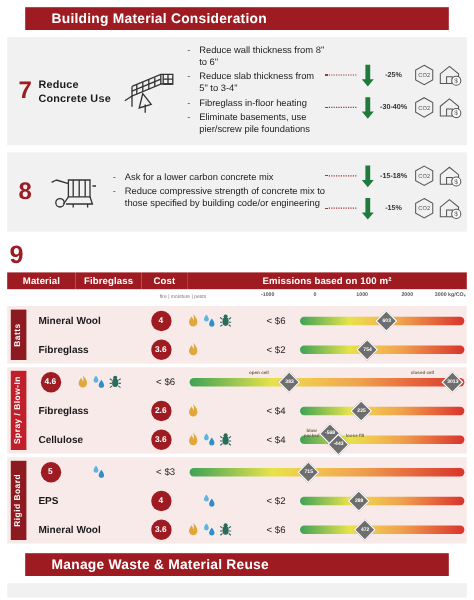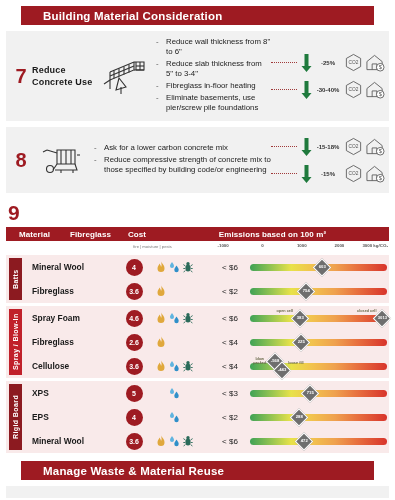--- a/index.html
+++ b/index.html
@@ -383,21 +383,20 @@
       </div>
 
     </div>
   </div>
 
   <div class="group group-spray">
     <div class="cat-tab" style="background:#c0202a">Spray / Blow-In</div>
     <div class="rows">
 
       <div class="row">
-        <div class="c-mat">Spray Foam</div>
         <div class="c-rv">
             <div class="rv-circle">4.6</div>
           </div>
         <div class="c-res">
           <svg width="10" height="12" viewBox="0 0 10 12">
               <path d="M5 0.5 C6.5 3 8.5 4 8.5 7.5 A3.5 3.5 0 0 1 1.5 7.5 C1.5 5 3 4.5 3.5 2.5 C4.2 4 5 4.5 5 6 C6 5 5.5 2.5 5 0.5 Z" fill="#e0a83c"></path>
             </svg>
           <svg width="11" height="12" viewBox="0 0 11 12">
               <path d="M3 1 C3 1 1 3.6 1 5 A2 2 0 0 0 5 5 C5 3.6 3 1 3 1 Z" fill="#5fb4e0"></path>
               <path d="M7.5 4.5 C7.5 4.5 5.3 7.4 5.3 9 A2.2 2.2 0 0 0 9.7 9 C9.7 7.4 7.5 4.5 7.5 4.5 Z" fill="#2f8fc9"></path>
@@ -480,21 +479,20 @@
       </div>
 
     </div>
   </div>
 
   <div class="group group-rigid">
     <div class="cat-tab" style="background:#8c1a20">Rigid Board</div>
     <div class="rows">
 
       <div class="row">
-        <div class="c-mat">XPS</div>
         <div class="c-rv">
             <div class="rv-circle">5</div>
           </div>
         <div class="c-res">
           <span style="width:10px"></span>
           <svg width="11" height="12" viewBox="0 0 11 12">
               <path d="M3 1 C3 1 1 3.6 1 5 A2 2 0 0 0 5 5 C5 3.6 3 1 3 1 Z" fill="#5fb4e0"></path>
               <path d="M7.5 4.5 C7.5 4.5 5.3 7.4 5.3 9 A2.2 2.2 0 0 0 9.7 9 C9.7 7.4 7.5 4.5 7.5 4.5 Z" fill="#2f8fc9"></path>
             </svg>
         </div>

